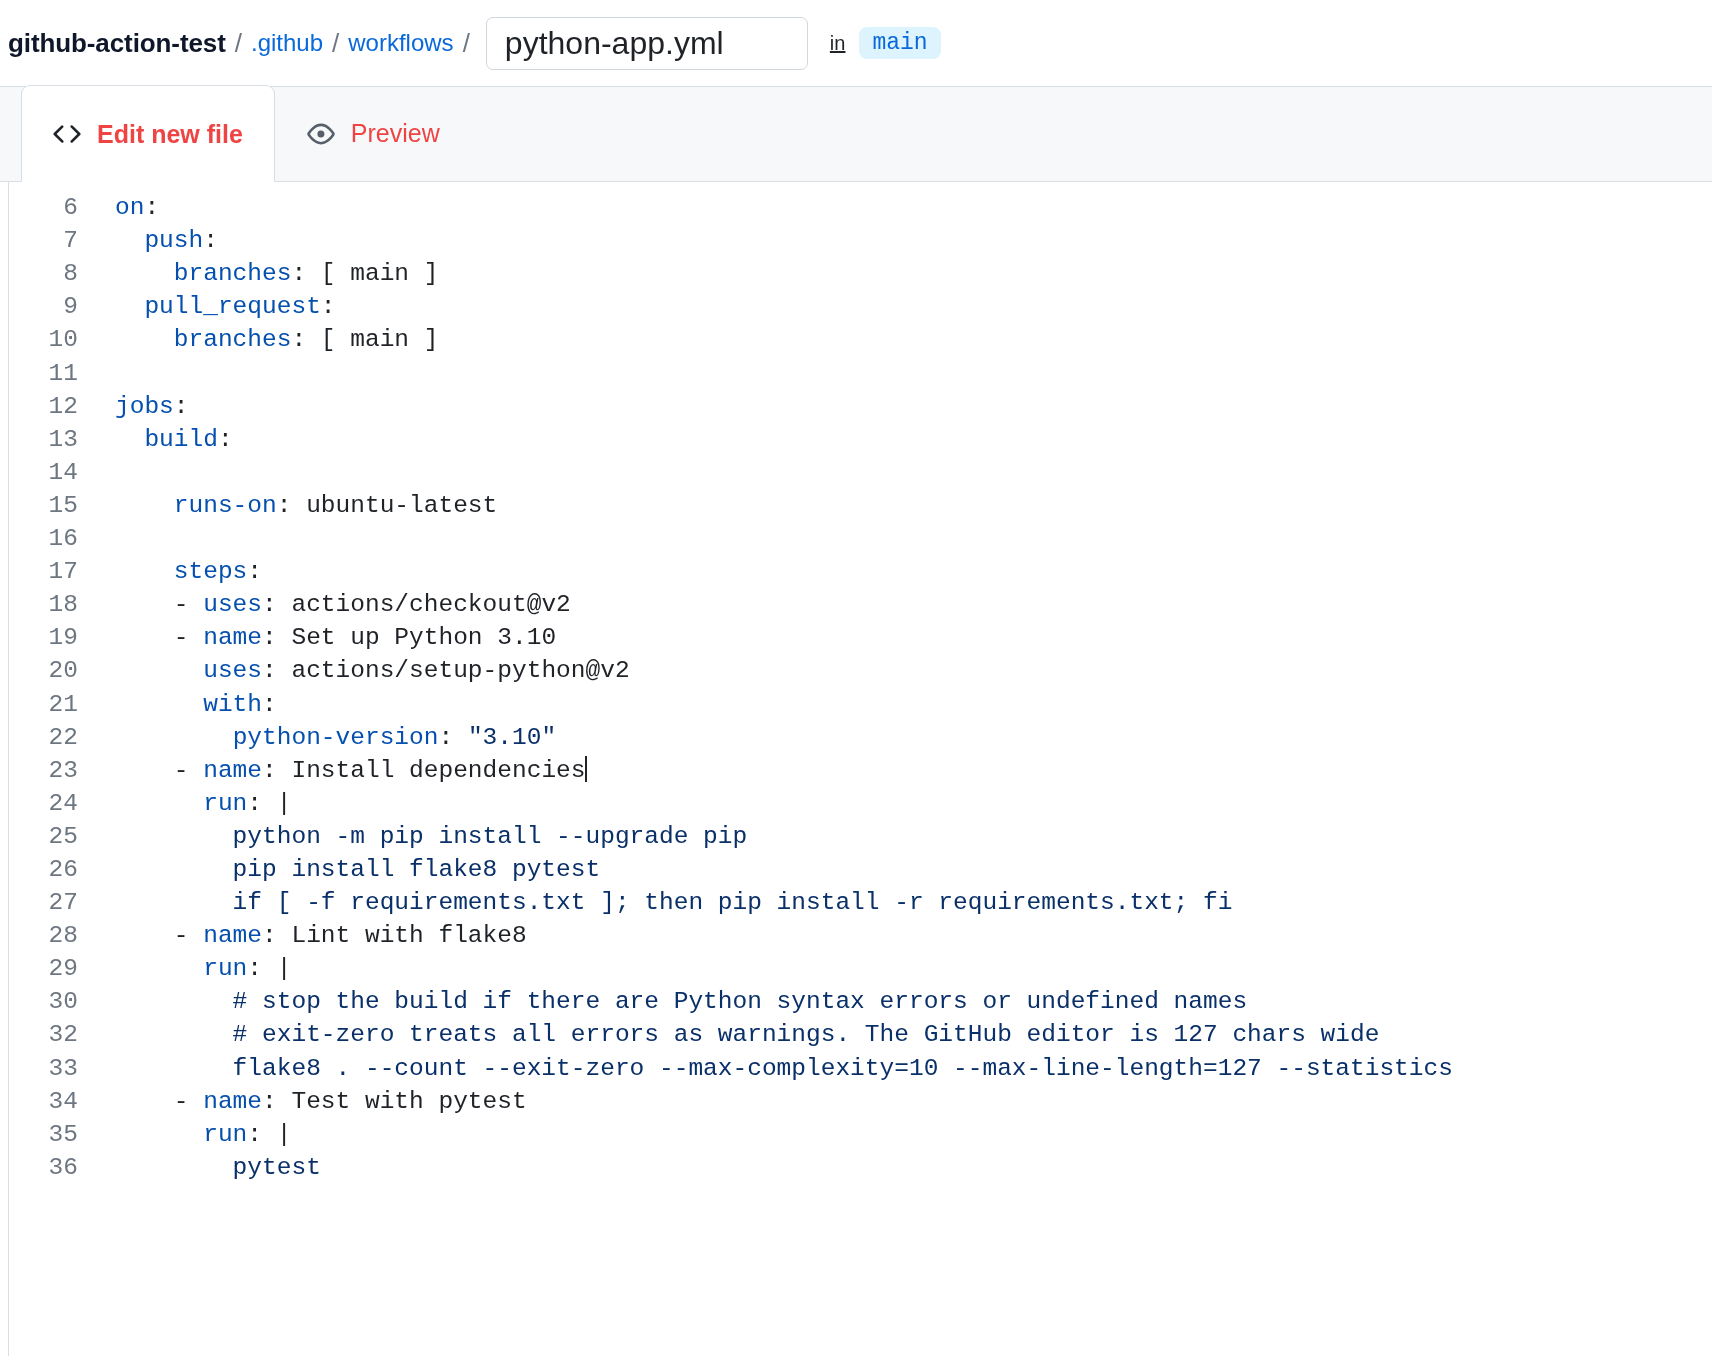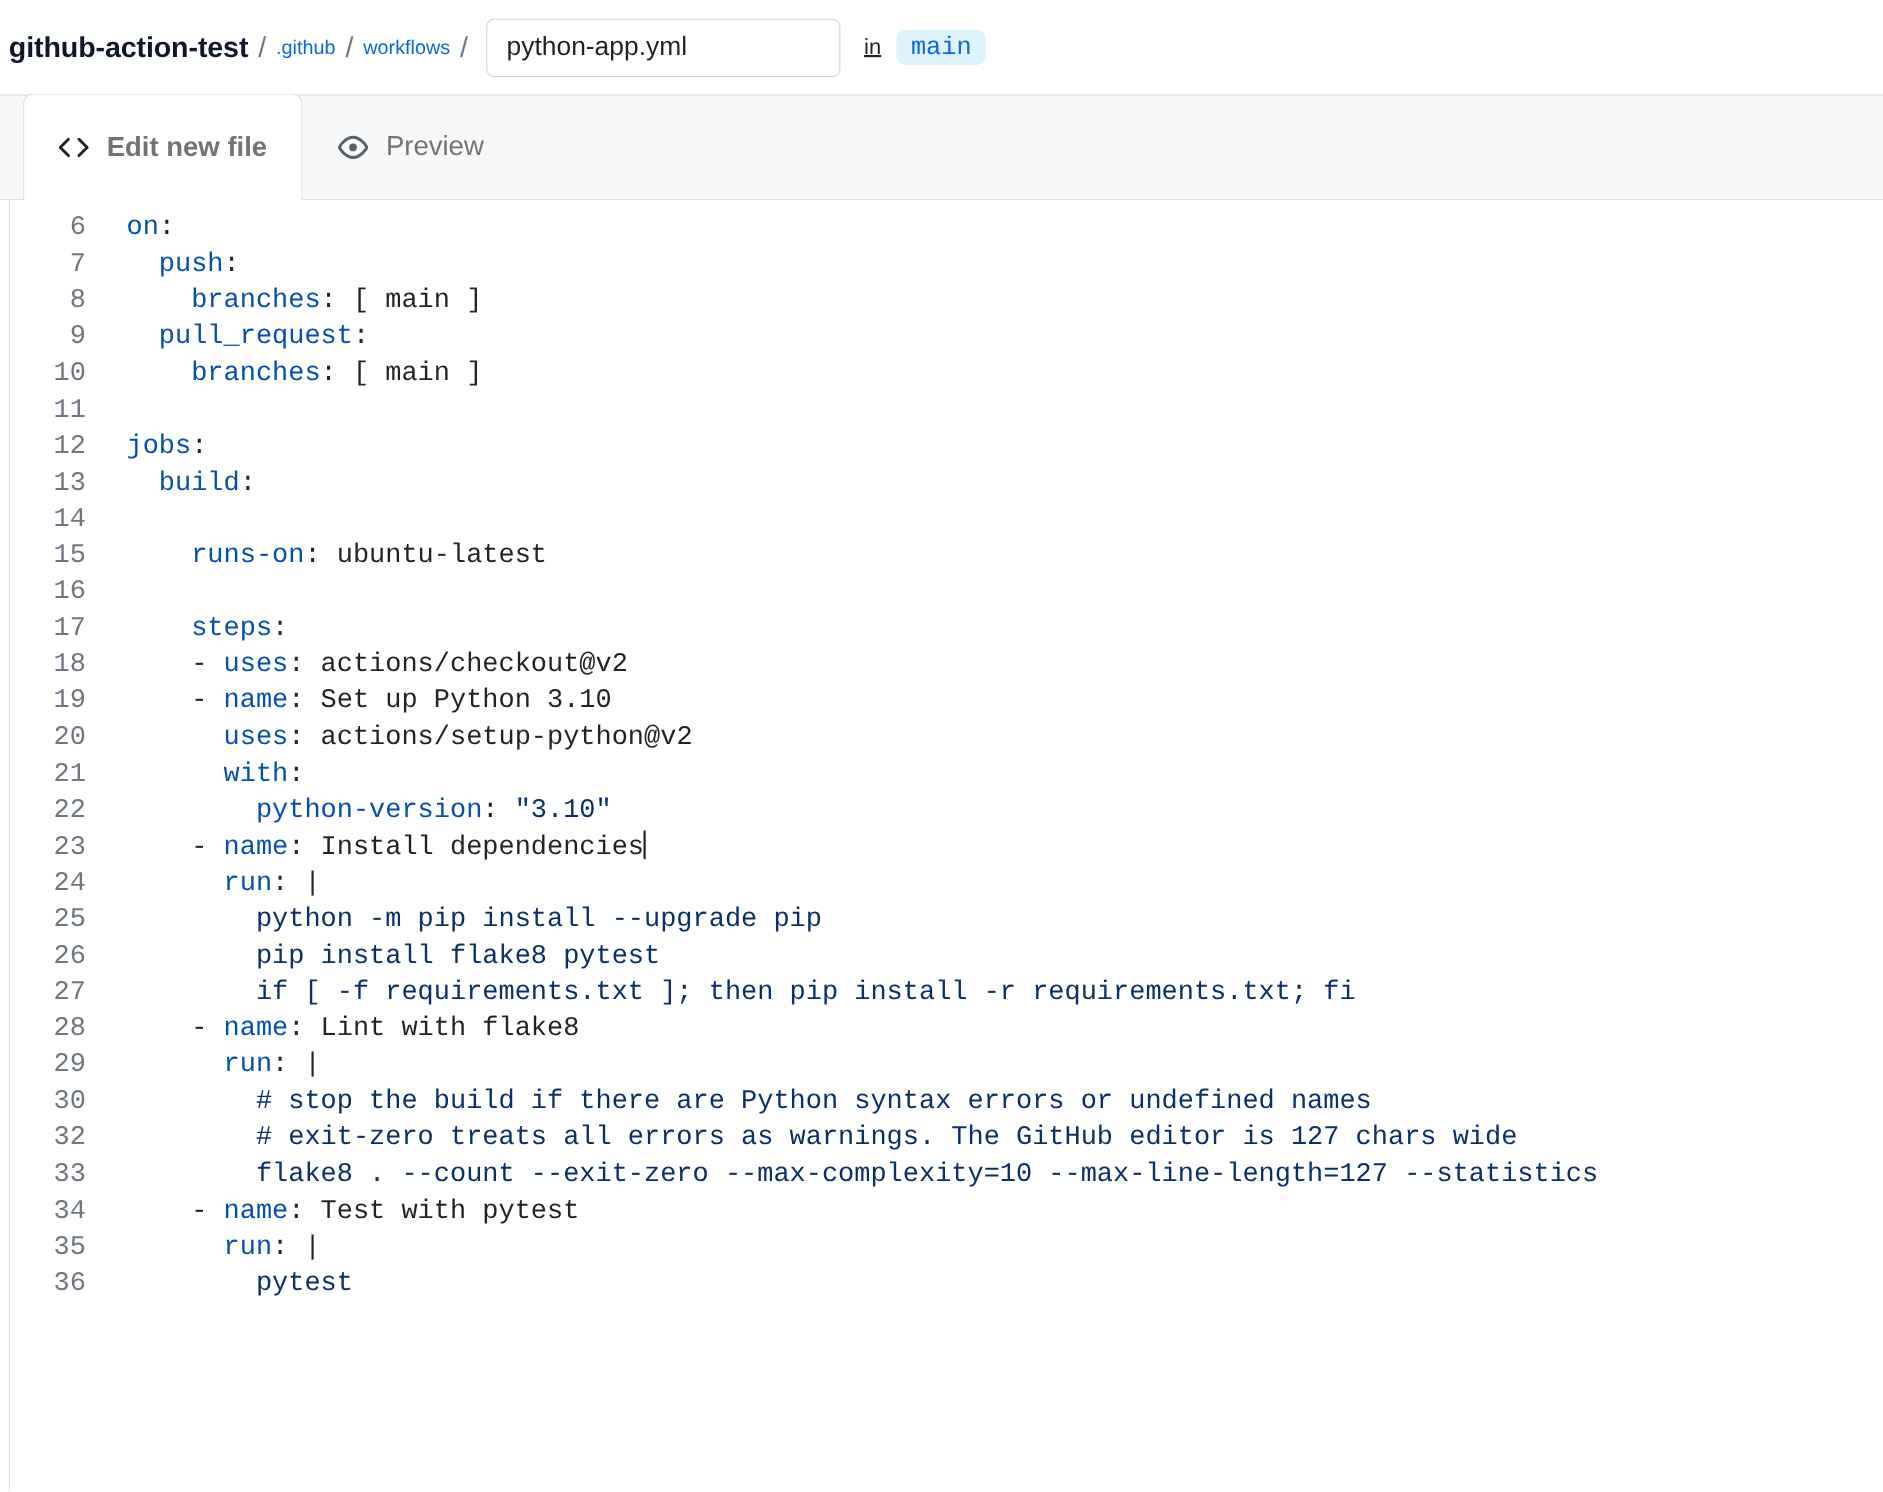--- a/index.html
+++ b/index.html
@@ -22,41 +22,41 @@
   .crumb-repo {
     color: #0f172a;
     font-size: 26px;
     font-weight: 700;
     letter-spacing: -0.1px;
     text-decoration: none;
     cursor: pointer;
   }
   .crumb-link {
     color: #0969da;
-    font-size: 18px;
+    font-size: 24px;
     font-weight: 400;
     text-decoration: none;
     cursor: pointer;
   }
   .crumb-sep {
     color: #6e7781;
     font-size: 26px;
     font-weight: 400;
     padding: 0 9px;
   }
   .filename-field {
     margin-left: 7px;
     width: 322px;
     height: 53px;
     border: 1px solid #d0d7de;
     border-radius: 7px;
     background: #ffffff;
     color: #1f2328;
     font-family: "Liberation Sans", sans-serif;
-    font-size: 24px;
+    font-size: 32px;
     padding: 0 18px;
     outline: none;
   }
   .in-word {
     color: #1f2328;
     font-size: 20px;
     margin-left: 22px;
     margin-right: 14px;
     text-decoration: underline;
   }
@@ -82,21 +82,21 @@
     border-bottom: 1px solid #d8dee4;
     padding-left: 21px;
   }
   .tab {
     display: flex;
     align-items: center;
     gap: 16px;
     height: 96px;
     padding: 0 31px;
     font-size: 25px;
-    color: #737373;
+    color: #ef4444;
     cursor: pointer;
     border: 1px solid transparent;
     border-bottom: none;
     position: relative;
   }
   .tab.active {
     background: #ffffff;
     border-color: #d8dee4;
     border-top-left-radius: 9px;
     border-top-right-radius: 9px;

